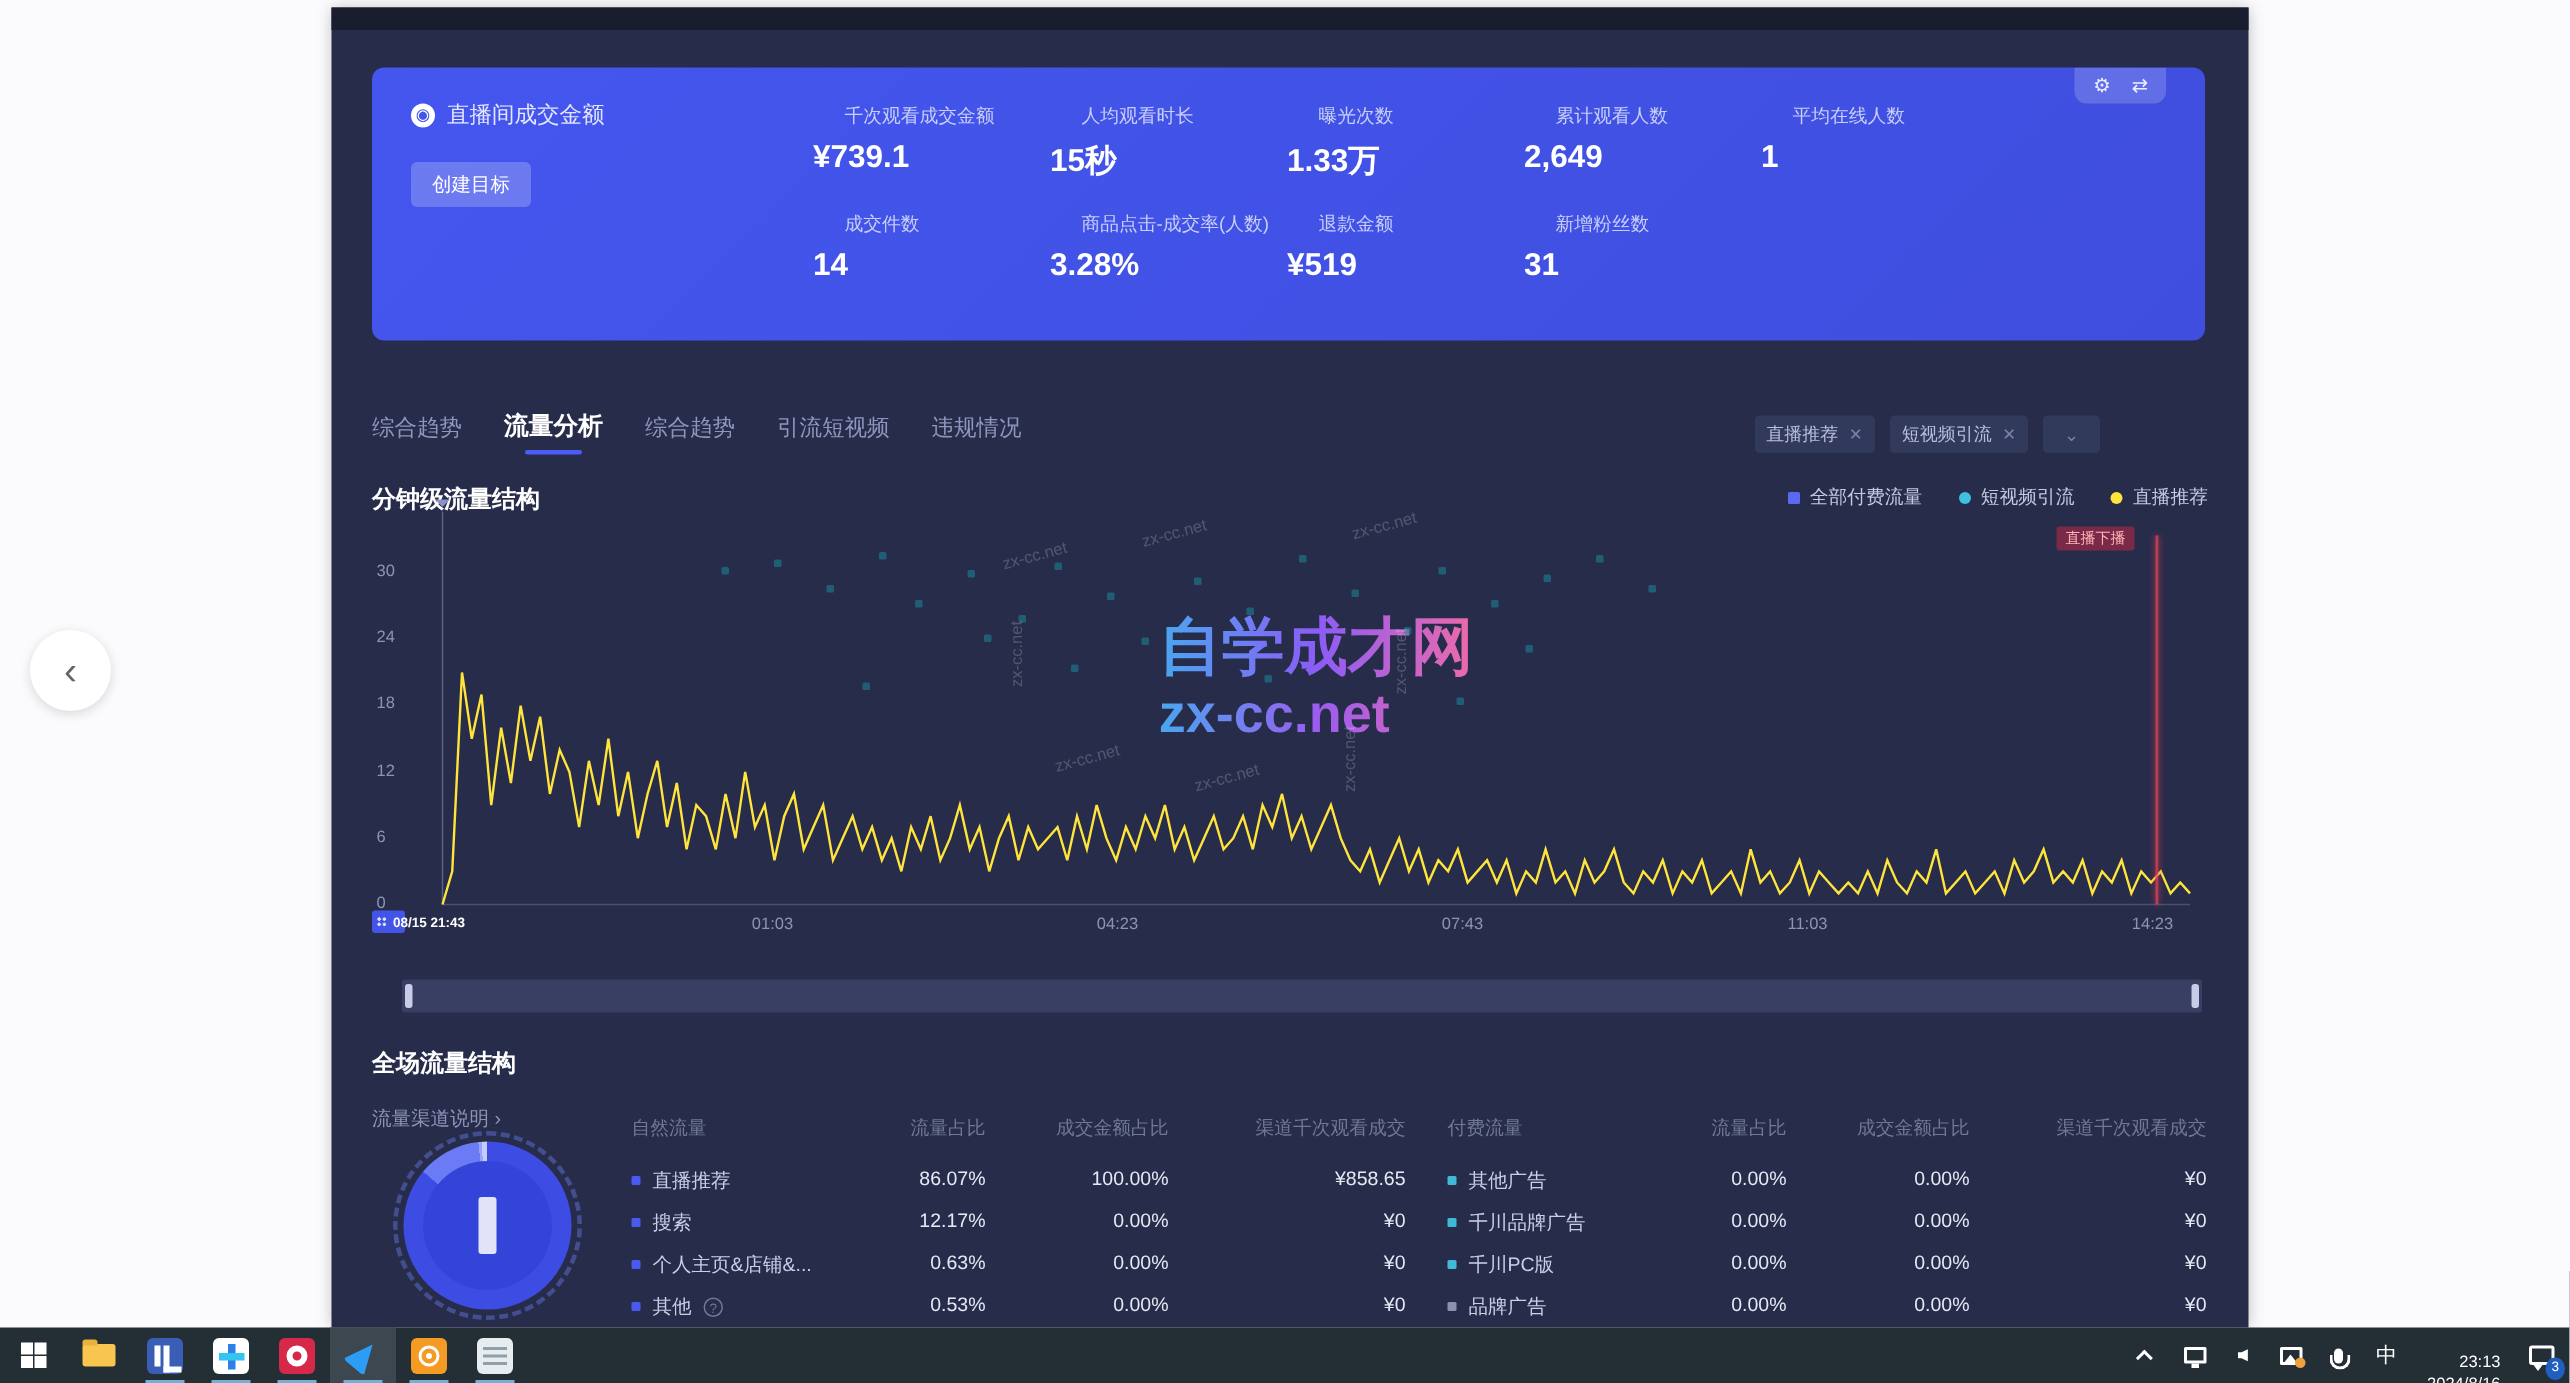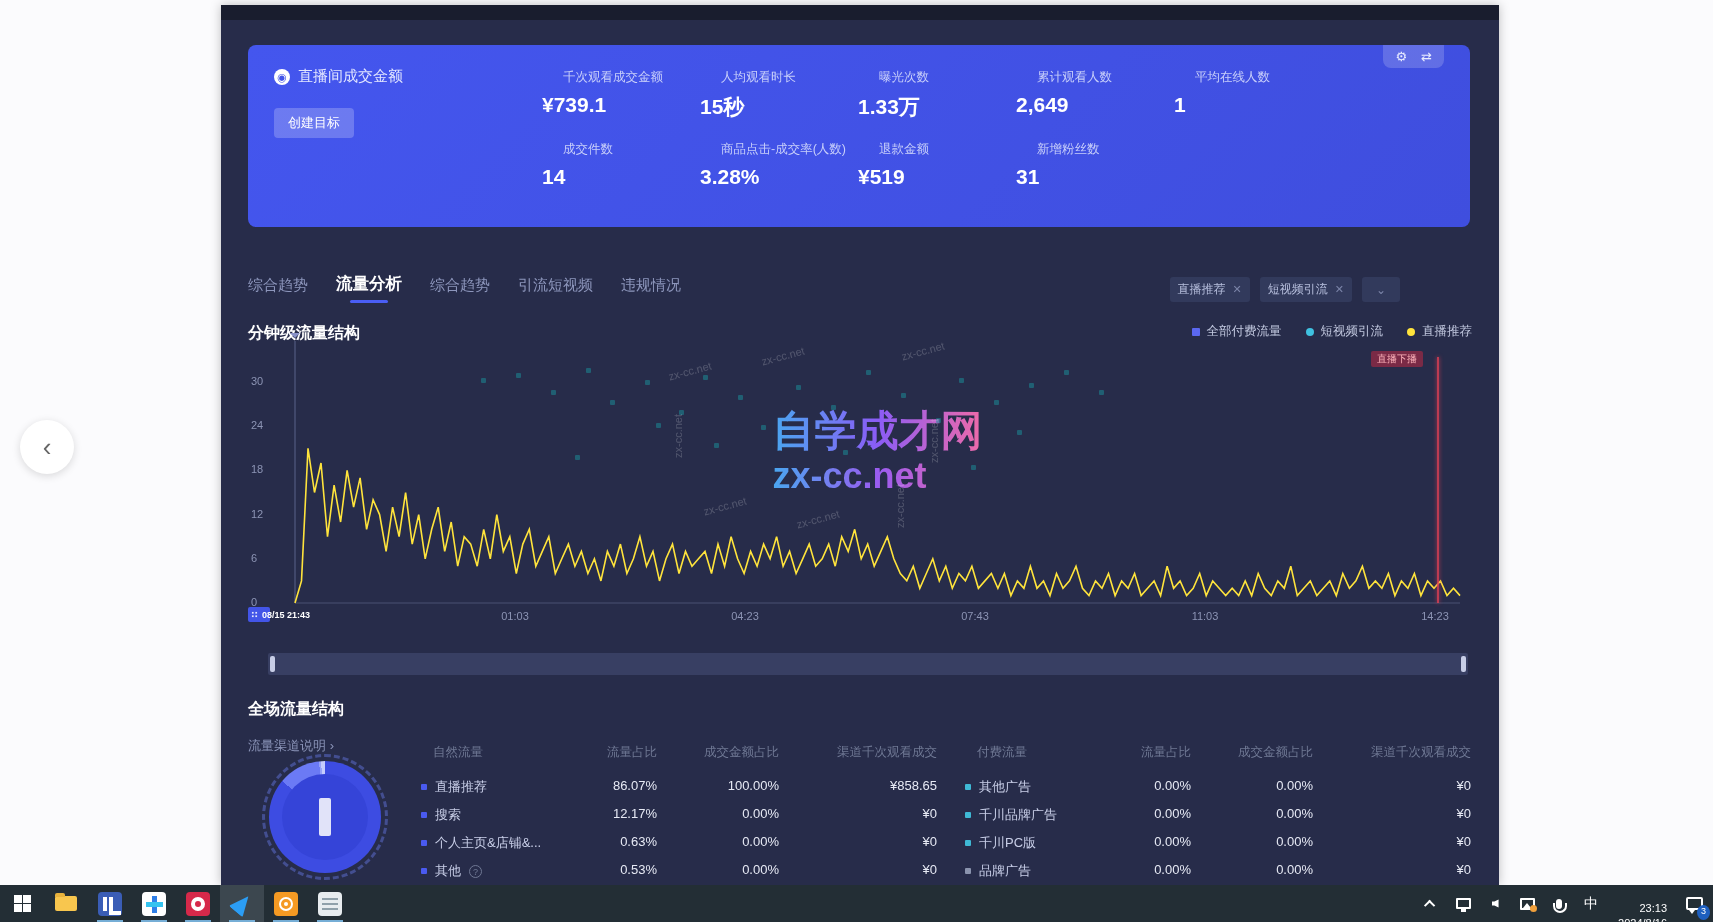--- a/index.html
+++ b/index.html
@@ -97,21 +97,21 @@
   .note-link { position:absolute; left:27px; top:732px; color:#8b94b8; font-size:13px; cursor:pointer; }
   .donut { position:absolute; left:48px; top:756px; width:112px; height:112px; border-radius:50%; }
   .donut::before { content:""; position:absolute; inset:-7px; border-radius:50%;
     border:3px dashed rgba(110,130,250,.40); }
   .donut::after { content:""; position:absolute; inset:13px; border-radius:50%; background:#3544d8; }
   .donut .pill { position:absolute; left:50%; top:50%; transform:translate(-50%,-50%); width:12px;
     height:38px; border-radius:2px; background:rgba(255,255,255,.85); z-index:2; }
 
   .ttable { position:absolute; top:733px; display:grid; grid-template-columns:1fr 88px 122px 158px;
     row-gap:0; font-size:13px; align-content:start; }
-  .ttable .hc { color:#6f7894; font-size:12.5px; padding:6px 0 12px; white-space:nowrap;margin-left:12px; }
+  .ttable .hc { color:#6f7894; font-size:12.5px; padding:6px 0 12px; white-space:nowrap; }
   .ttable .cell { color:#e6e9f4; padding:5px 0; text-align:right; white-space:nowrap; }
   .ttable .lab { display:flex; align-items:center; gap:8px; color:#c9cfe8; text-align:left; }
   .dot { width:6px; height:6px; border-radius:1px; flex:none; }
   .help { width:13px; height:13px; border:1px solid #6f7894; border-radius:50%; color:#6f7894;
     font-size:9px; line-height:12px; text-align:center; }
   .tfoot { grid-column:1 / 2; margin-top:8px; }
   .tfoot span { background:#323a5e; color:#b8c0dc; font-size:12px; border-radius:3px;
     padding:4px 10px; cursor:pointer; white-space:nowrap; }
   .nat { left:200px; width:516px; } .paid { left:744px; width:506px; }
 

